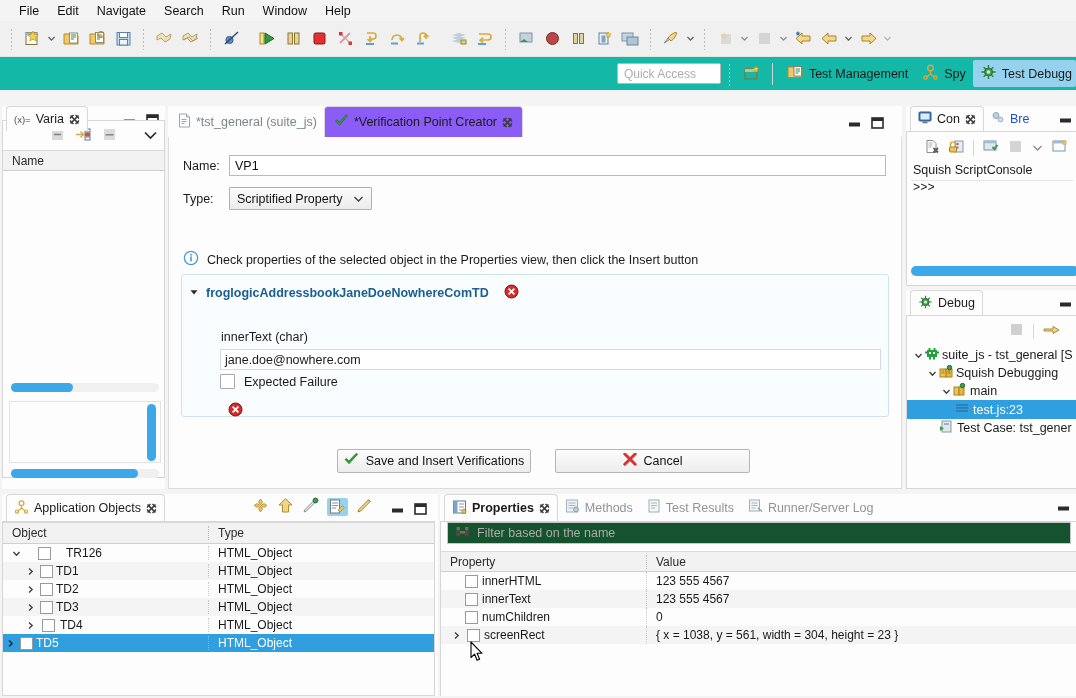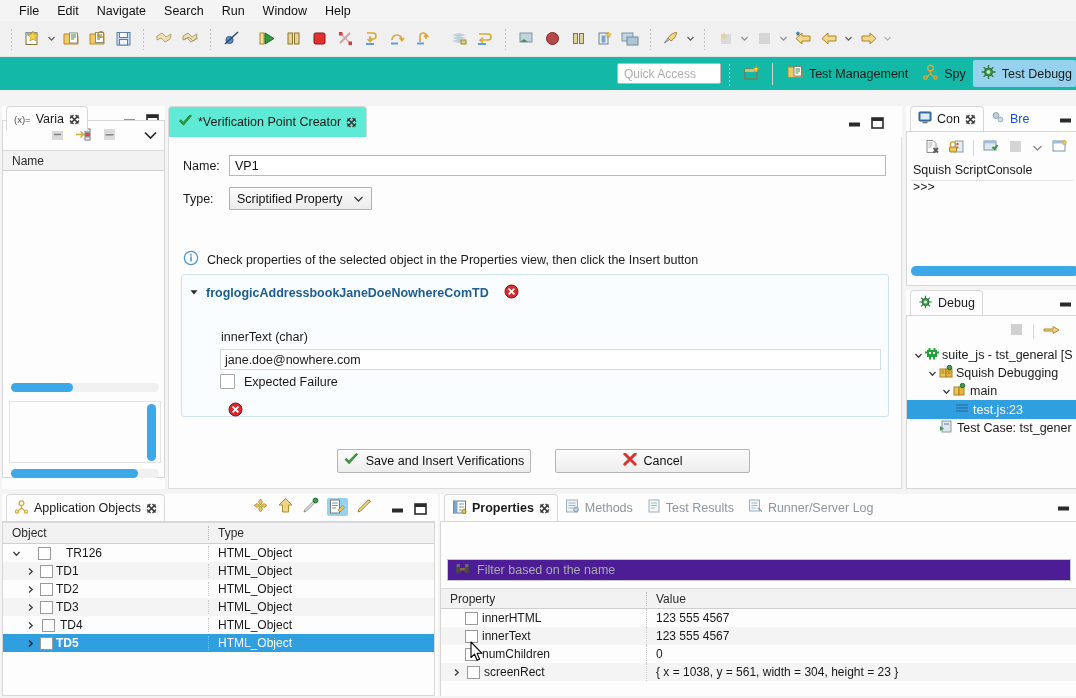--- a/index.html
+++ b/index.html
@@ -456,21 +456,31 @@
       </div>
       <div class="sb-h" style="position:absolute; left:8px; top:348px; width:148px; height:9px;">
         <div class="th" style="width:127px;"></div>
       </div>
     </div>
   </div>
 
   <div class="panel" style="left:168px; top:106px; width:734px; height:383px;">
 
     <div class="tabstrip" style="width:734px; height:31px;">
-      <div class="vtab active" style="height:31px; padding:0 9px; background:#5eead4; border-bottom:none; align-self:flex-end;">
+      <div class="vtab" style="height:31px; padding-left:10px; color:#7b858c;">
+        <span>
+          <svg width="13" height="15" viewBox="0 0 13 15">
+            <path d="M1.5 1 h7 l3 3 v10 h-10z" fill="#fff" stroke="#9aa5ad"></path>
+            <path d="M8.5 1 v3 h3" fill="#e4e9ec" stroke="#9aa5ad"></path>
+            <path d="M3.5 6.5 h5 M3.5 8.5 h5 M3.5 10.5 h3" stroke="#7bb07b" stroke-width=".9"></path>
+          </svg>
+        </span>
+        <span>*tst_general (suite_js)</span>
+      </div>
+      <div class="vtab active" style="height:31px; padding:0 9px; background:#8b5cf6; border-bottom:none; align-self:flex-end;">
         <span>
           <svg width="15" height="14" viewBox="0 0 15 14">
             <path d="M1.5 7 L5.5 11.2 L13.5 1.8 L11.8 1 L5.3 8.4 L3 5.8z" fill="#2f9e36" stroke="#1d6b22" stroke-width=".7"></path>
           </svg>
         </span>
         <span>*Verification Point Creator</span>
         <span class="closex">
           <svg width="11" height="11" viewBox="0 0 11 11">
             <path d="M1.5 1.5 L9.5 9.5 M9.5 1.5 L1.5 9.5" stroke="#3b3b3b" stroke-width="1.6"></path>
             <path d="M1 4.5 L4.5 1 M6.5 1 L10 4.5 M10 6.5 L6.5 10 M4.5 10 L1 6.5" stroke="#3b3b3b" stroke-width="1.4" fill="none"></path>
@@ -923,21 +933,21 @@
                   <path d="M3 1.5 L6.2 4.5 L3 7.5" fill="none" stroke="#3b3b3b" stroke-width="1.3"></path>
                 </svg>
             </span>
             <span class="chk"></span>
             <span>TD4</span>
           </div>
           <div style="padding-left:9px; border-left:1px dotted #c9c9c9;">HTML_Object</div>
         </div>
 
         <div class="trow sel" style="height:18px;">
-          <div style="width:205px; display:flex; align-items:center; padding-left:20px; gap:3px;font-weight:bold;">
+          <div style="width:205px; display:flex; align-items:center; gap:3px;">
             <span class="twisty">
               <svg width="9" height="9" viewBox="0 0 9 9">
                   <path d="M3 1.5 L6.2 4.5 L3 7.5" fill="none" stroke="#1b1b1b" stroke-width="1.3"></path>
                 </svg>
             </span>
             <span class="chk"></span>
             <span>TD5</span>
           </div>
           <div style="padding-left:9px; border-left:1px dotted #6fc0ea;">HTML_Object</div>
         </div>
@@ -998,21 +1008,21 @@
           <svg width="13" height="9" viewBox="0 0 13 9">
               <rect x="1" y="2.5" width="11" height="4" fill="#2b2b2b"></rect>
             </svg>
         </span>
       </div>
     </div>
 
     <div class="panel-frame" style="left:0; top:27px; width:638px; height:175px; border-bottom:none;">
 
       <div style="padding:0 6px;">
-        <div style="height:22px; border:1px solid #c6c6c6; background:#4c1d95; display:flex; align-items:center; gap:7px; padding-left:7px;margin-top:37px;">
+        <div style="height:22px; border:1px solid #c6c6c6; background:#14532d; display:flex; align-items:center; gap:7px; padding-left:7px;">
           <span>
             <svg width="15" height="12" viewBox="0 0 15 12">
               <rect x="1" y="3.5" width="4.5" height="7" rx="2" fill="#4a4a4a"></rect>
               <rect x="9.5" y="3.5" width="4.5" height="7" rx="2" fill="#4a4a4a"></rect>
               <rect x="5" y="5" width="5" height="2.5" fill="#8a6a3a"></rect>
               <rect x="1.6" y="1" width="3.3" height="3" fill="#6b6b6b"></rect>
               <rect x="10.1" y="1" width="3.3" height="3" fill="#6b6b6b"></rect>
             </svg>
           </span>
           <span style="color:#ababab; font-size:12.5px;">Filter based on the name</span>

